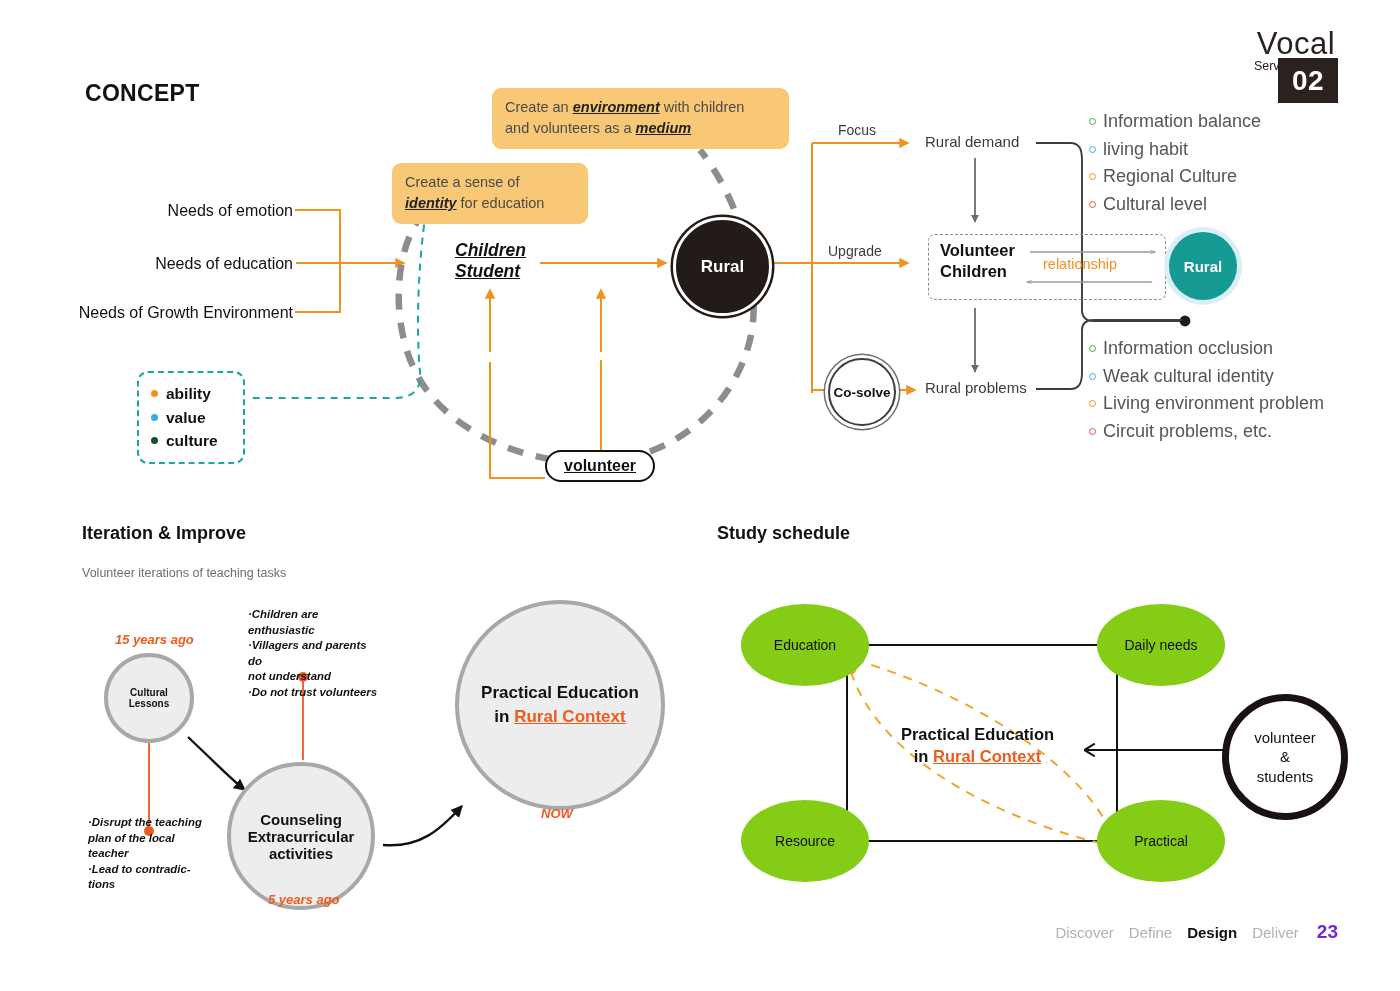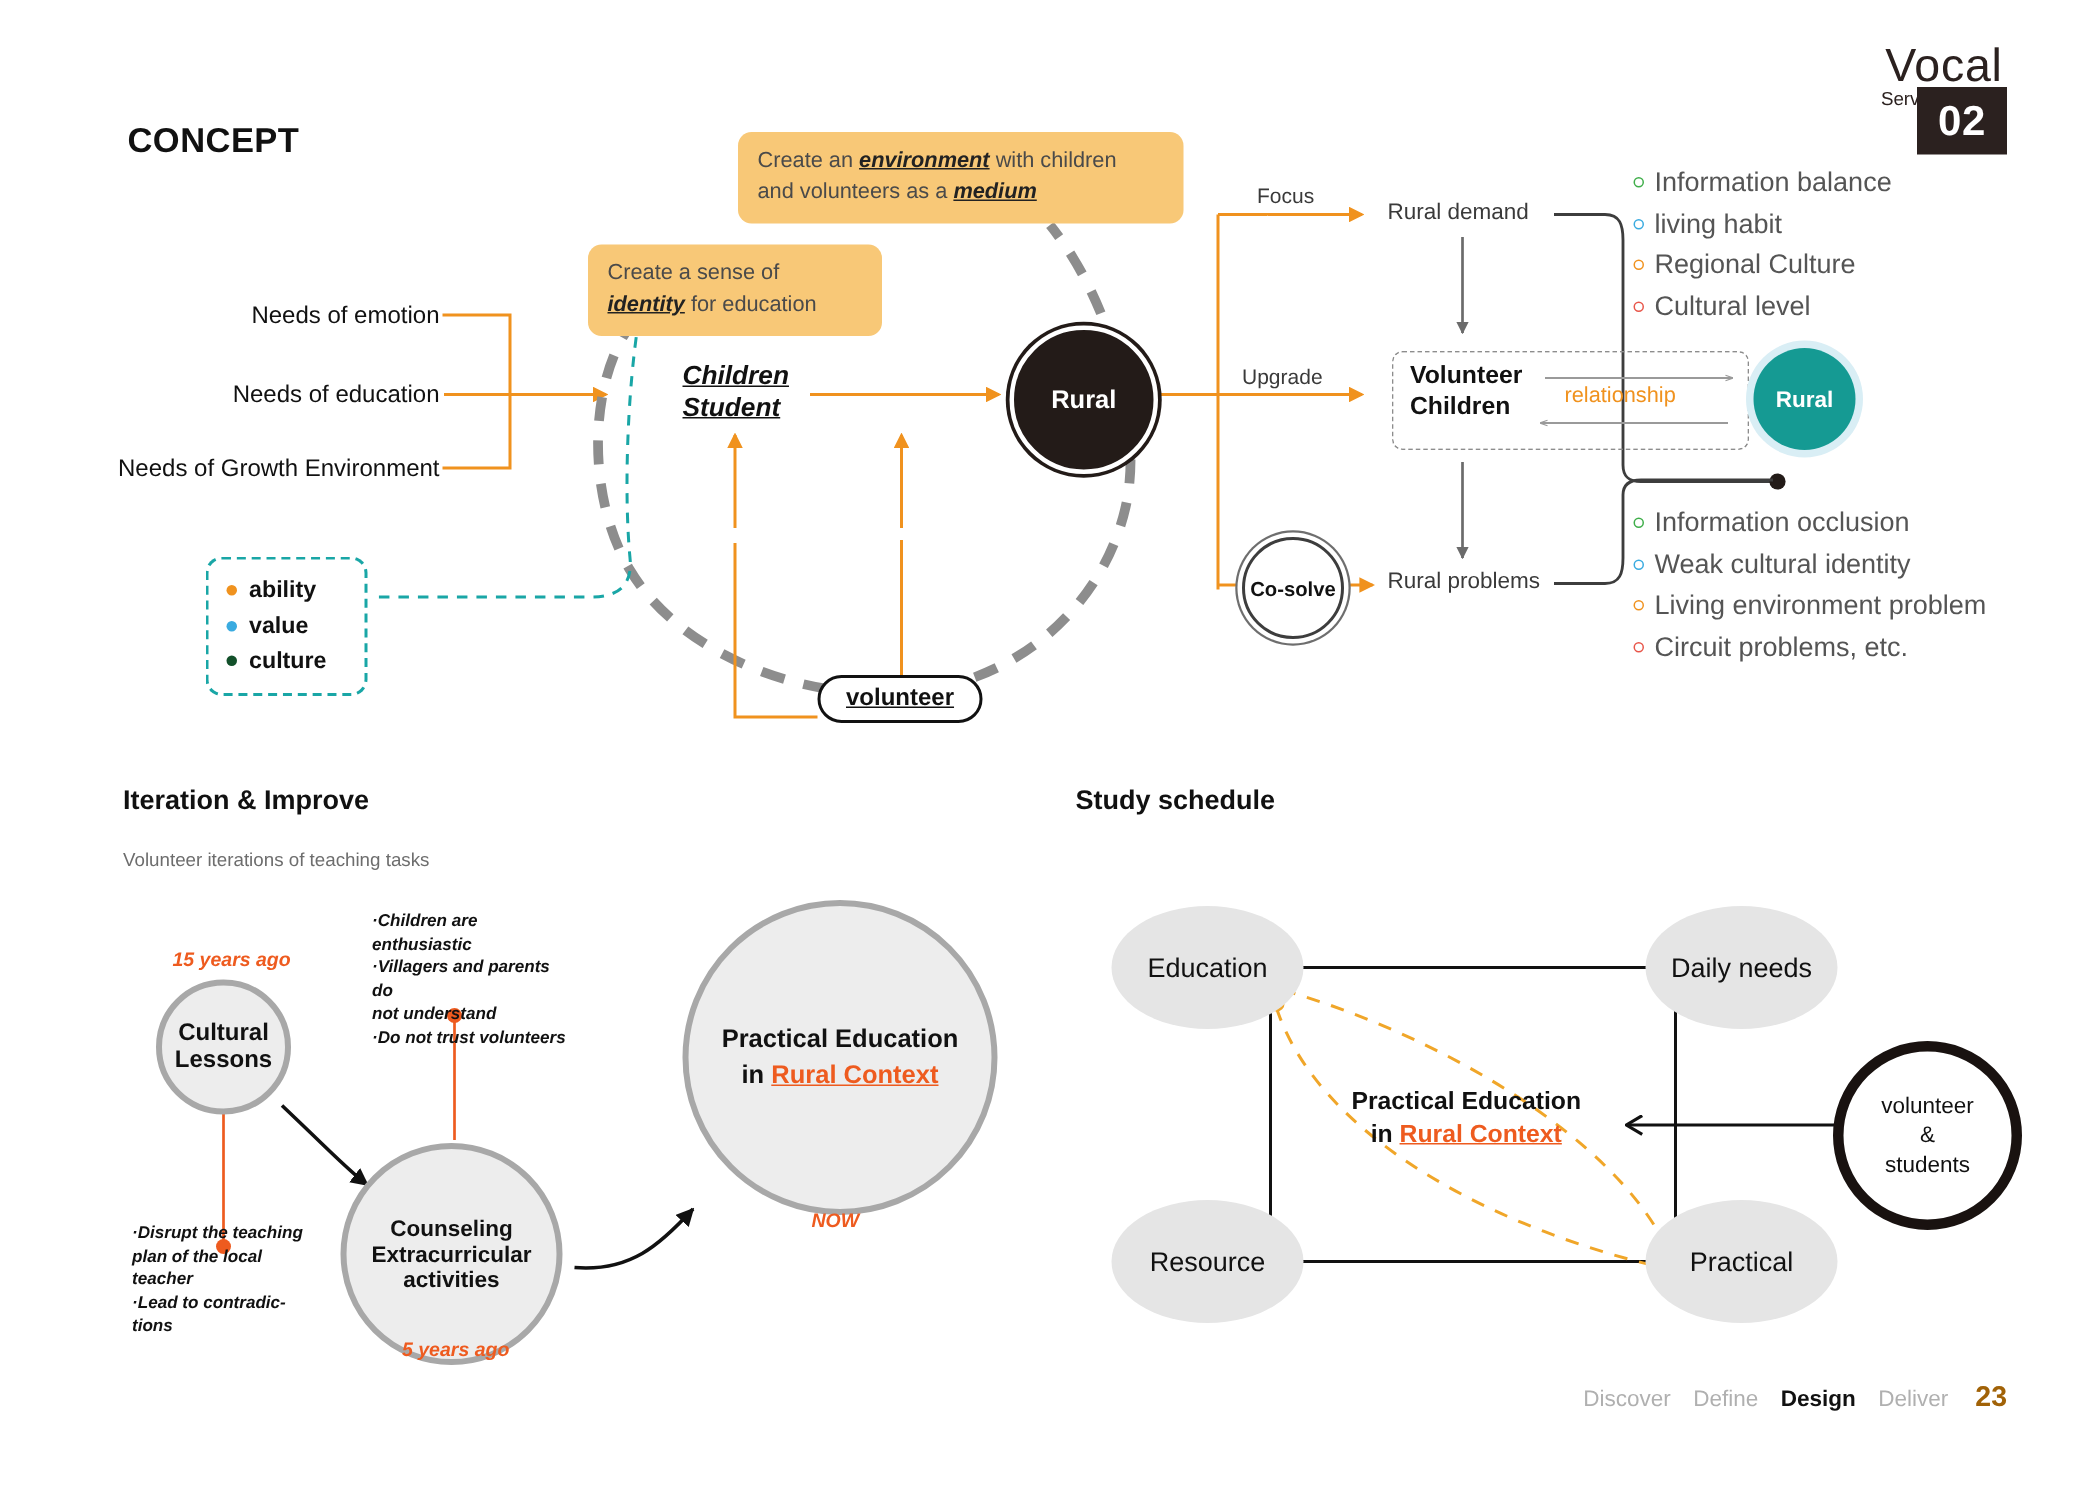--- a/index.html
+++ b/index.html
@@ -67,32 +67,32 @@
 
   
   .gcircle{border-radius:50%;background:#ededed;border:4px solid #a8a8a8;
            display:flex;align-items:center;justify-content:center;text-align:center;
            font-weight:700;color:#111;box-sizing:border-box;}
   .ago{font-size:13px;font-weight:700;font-style:italic;color:#ee5b1f;white-space:nowrap;}
   .anno{font-size:11.4px;font-weight:700;font-style:italic;color:#111;line-height:1.36;}
   .rc-hl{color:#ee5b1f;text-decoration:underline;}
 
   
-  .ellipse{width:128px;height:82px;border-radius:50%;background:#e5e5e5;
-           display:flex;align-items:center;justify-content:center;font-size:18px;color:#111;}
+  .ellipse{width:128px;height:82px;border-radius:50%;background:#84cc16;
+           display:flex;align-items:center;justify-content:center;font-size:14px;color:#111;}
   .blackring{width:112px;height:112px;border-radius:50%;background:#fff;border:7px solid #191210;
              display:flex;align-items:center;justify-content:center;text-align:center;
              font-size:15px;color:#111;line-height:1.3;}
   .pe-center{text-align:center;font-size:16.5px;font-weight:700;color:#111;line-height:1.35;}
 
   
   #footer{right:62px;bottom:48px;display:flex;align-items:baseline;gap:15px;}
   #footer .step{font-size:15px;color:#b0b0b0;}
   #footer .step.active{color:#111;font-weight:700;}
-  #footer .pg{font-size:19px;font-weight:700;color:#a16207;margin-left:3px;}
+  #footer .pg{font-size:19px;font-weight:700;color:#6d28d9;margin-left:3px;}
 </style>
 </head>
 <body>
 
 <div class="abs" id="brand">
   <span class="vocal">Vocal</span>
   <span class="sub">Service Design</span>
   <div id="pagebadge">02</div>
 </div>
 
@@ -268,21 +268,21 @@
       <span class="bdot" style="border-color:#f0921e"></span>
       <span>Living environment problem</span>
     </div>
   <div>
       <span class="bdot" style="border-color:#e8564a"></span>
       <span>Circuit problems, etc.</span>
     </div>
 </div>
 
 <div class="abs ago" style="left:115px;top:632px;">15 years ago</div>
-<div class="abs gcircle" style="left:104px;top:653px;width:90px;height:90px;font-size:16px;">
+<div class="abs gcircle" style="left:104px;top:653px;width:90px;height:90px;font-size:10px;">
   <div>
     <div>Cultural</div>
     <div>Lessons</div>
   </div>
 </div>
 
 <div class="abs anno" style="left:248px;top:607px;width:135px;">
   <div>·Children are enthusiastic</div>
   <div>·Villagers and parents do</div>
   <div>not understand</div>

